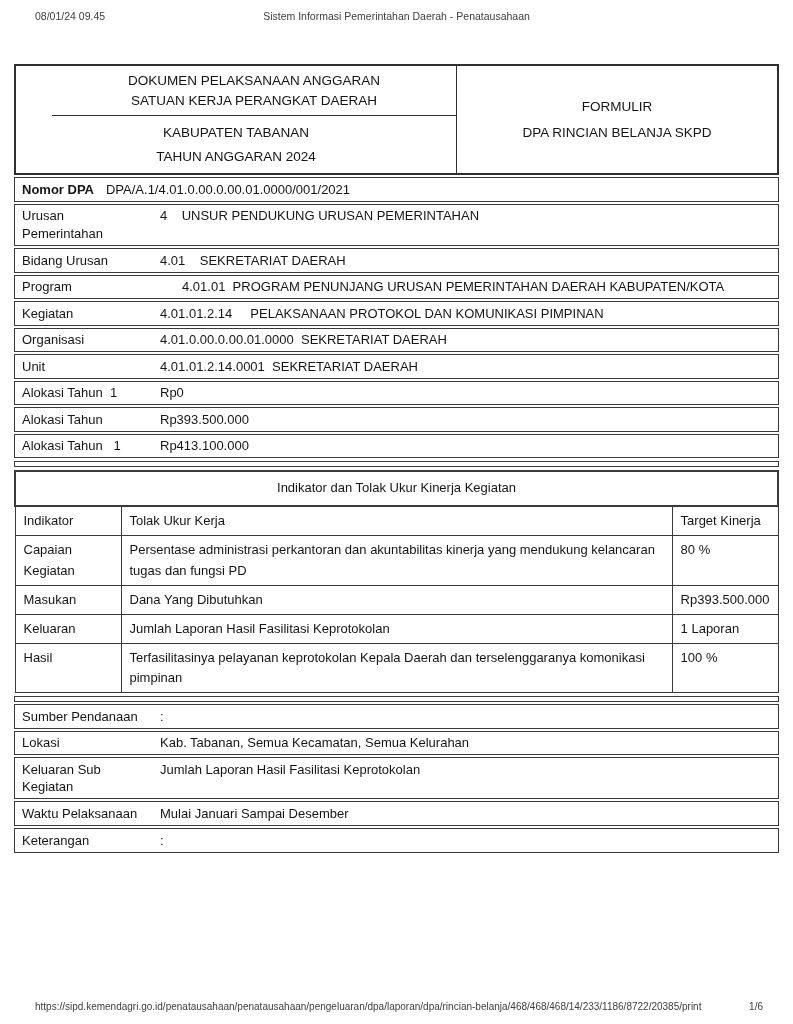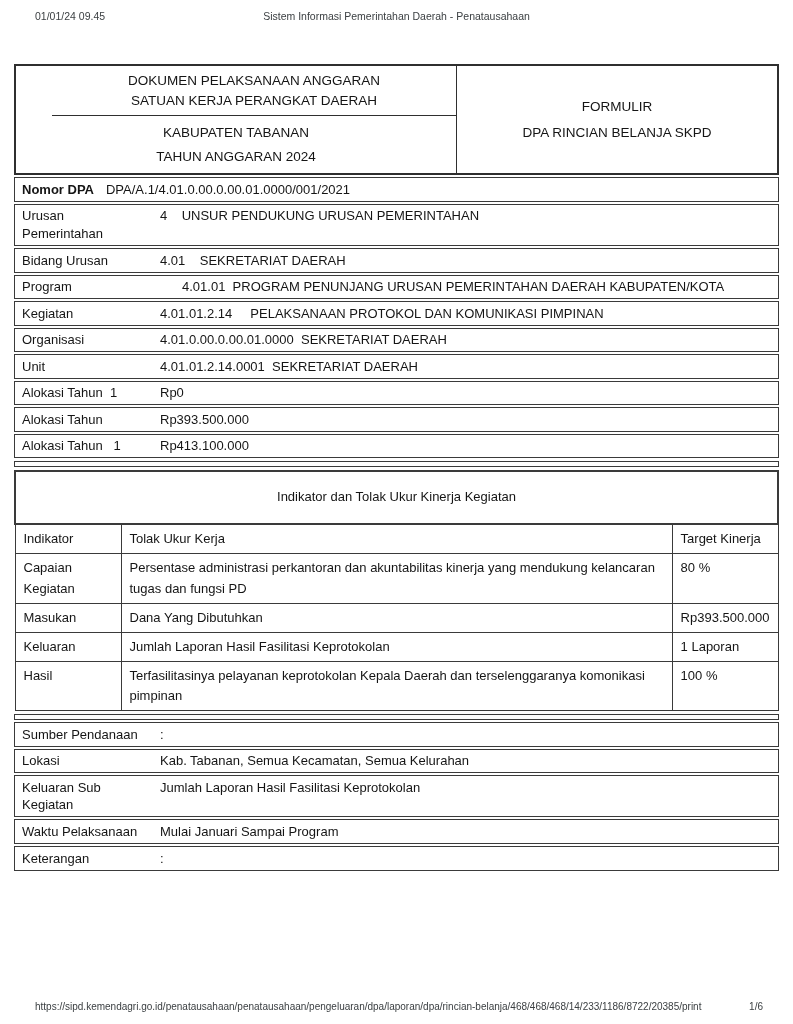--- a/index.html
+++ b/index.html
@@ -48,30 +48,30 @@
   .row.nomor .value { flex:1; padding-left:12px; }
 
   .spacer-bar { border:1.5px solid #3a3a3a; height:6px; margin-top:3px; }
 
   
   .ind-table { width:100%; border-collapse:collapse; margin-top:3px; }
   .ind-table td {
     border:1.5px solid #3a3a3a; font-size:13px;
     padding:4px 8px; vertical-align:top; line-height:1.55;
   }
-  .ind-table td.title-cell { text-align:center; padding:17px; line-height:1.3; }
+  .ind-table td.title-cell { text-align:center; padding:8px; line-height:1.3; }
   .ind-table col.c1 { width:106px; }
   .ind-table col.c3 { width:103px; }
   .ind-table .outer { border-width:2px; }
 </style>
 </head>
 <body>
 
 <div class="chrome-top">
-  <span class="chrome-date">01/01/24 09.45</span>
+  <span class="chrome-date">08/01/24 09.45</span>
   <span class="chrome-title">Sistem Informasi Pemerintahan Daerah - Penatausahaan</span>
 </div>
 
 <div class="doc">
 
   <div class="hdr-table">
     <div class="hdr-left">
       <div class="hdr-cell top">
         <div>DOKUMEN PELAKSANAAN ANGGARAN</div>
         <div>SATUAN KERJA  PERANGKAT  DAERAH</div>
@@ -179,21 +179,21 @@
     <span class="label">Lokasi</span>
     <span class="value">Kab. Tabanan, Semua Kecamatan, Semua Kelurahan</span>
   </div>
   <div class="row">
     <span class="label">Keluaran Sub
 Kegiatan</span>
     <span class="value">Jumlah Laporan Hasil Fasilitasi Keprotokolan</span>
   </div>
   <div class="row">
     <span class="label">Waktu Pelaksanaan</span>
-    <span class="value">Mulai Januari Sampai Program</span>
+    <span class="value">Mulai Januari Sampai Desember</span>
   </div>
   <div class="row">
     <span class="label">Keterangan</span>
     <span class="value">:</span>
   </div>
 
 </div>
 
 <div class="chrome-bottom">
   <span class="chrome-url">https://sipd.kemendagri.go.id/penatausahaan/penatausahaan/pengeluaran/dpa/laporan/dpa/rincian-belanja/468/468/468/14/233/1186/8722/20385/print</span>

